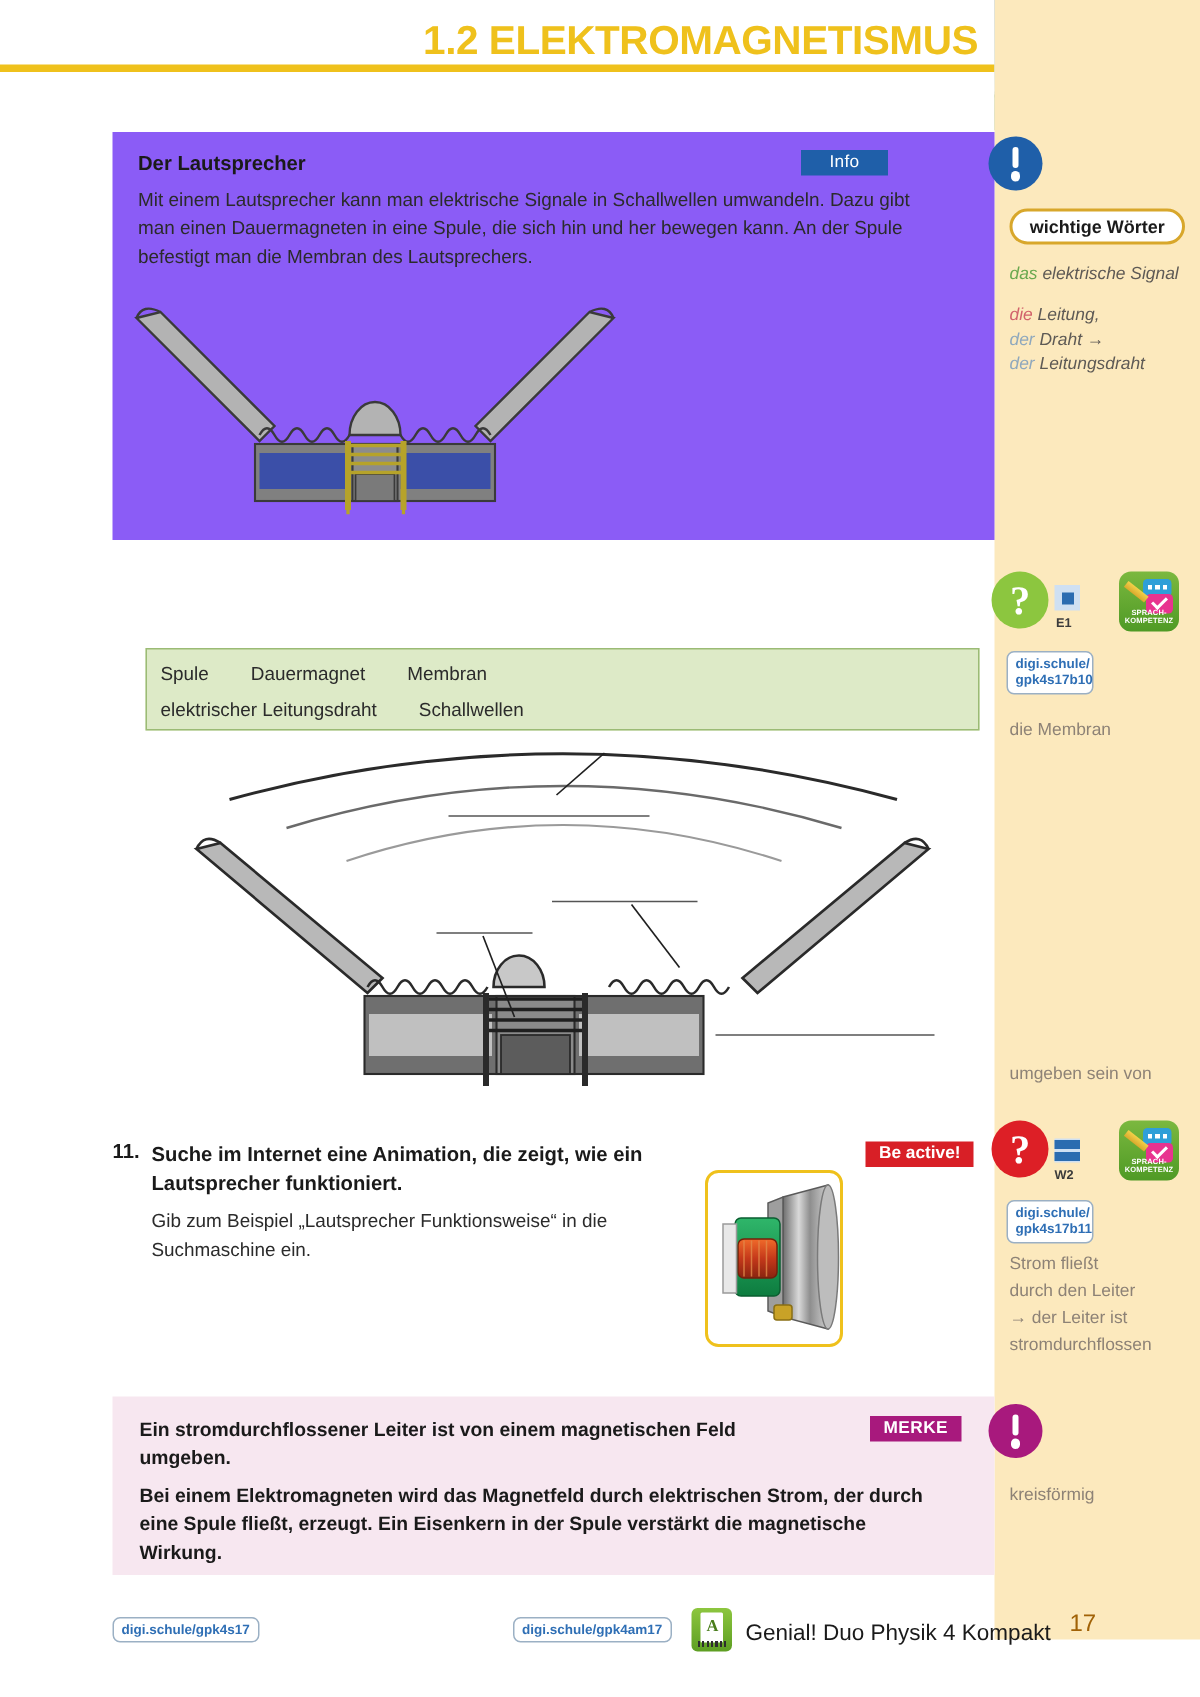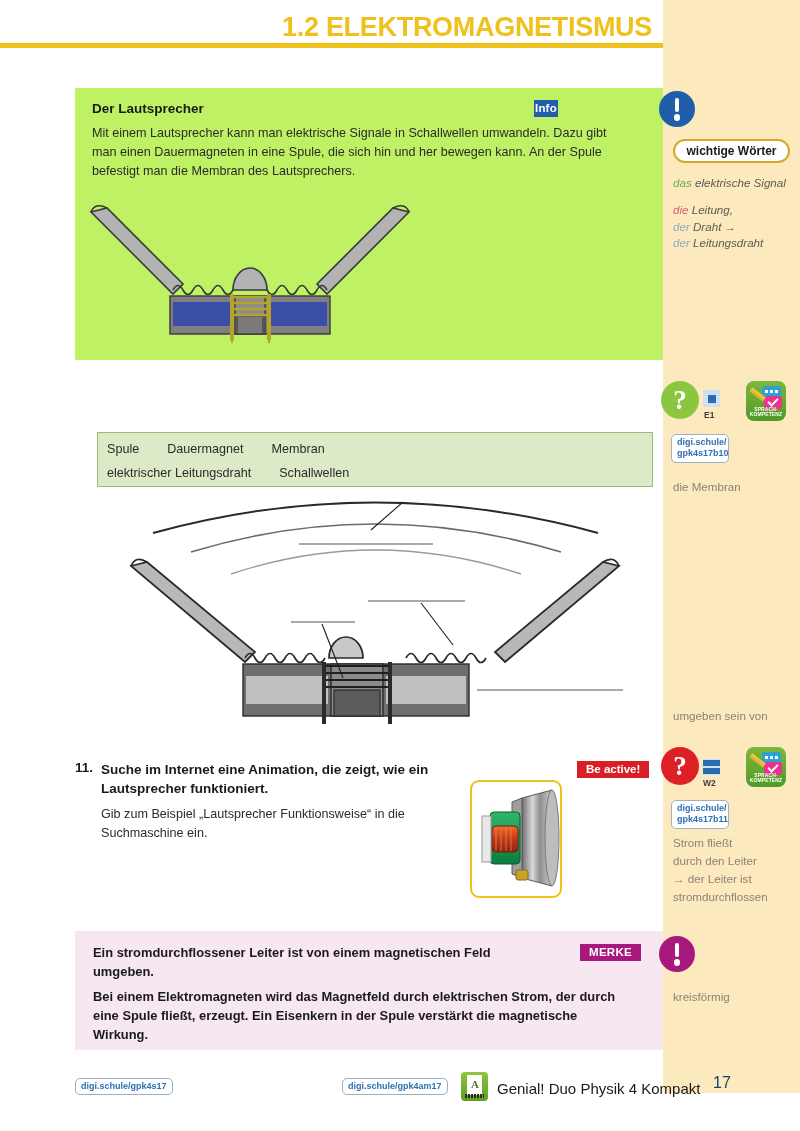--- a/index.html
+++ b/index.html
@@ -55,31 +55,31 @@
   }
   .hdr-title {
     position:absolute; right:148px; top:12px;
     font-size:27px; font-weight:700; letter-spacing:-.3px;
     color:#efc11c; white-space:nowrap;
   }
 
   
   .info-panel {
     position:absolute; left:75px; top:88px; width:588px; height:272px;
-    background:#bef264;
+    background:#8b5cf6;
   }
   .info-title { position:absolute; left:17px; top:13px; font-size:13.5px; font-weight:700; color:#1a1a1a; }
   .info-body {
     position:absolute; left:17px; top:36px; width:538px;
     font-size:12.6px; line-height:1.52; color:#2b2b2b;
   }
   .badge-info {
     position:absolute; left:534px; top:100px;
-    background:#1f5fa9; color:#fff; font-size:11.5px; font-weight:700;
-    padding:2px 1px 3px; letter-spacing:.2px;
+    background:#1f5fa9; color:#fff; font-size:11.5px; font-weight:400;
+    padding:2px 19px 3px; letter-spacing:.2px;
   }
   .excl-circle {
     position:absolute; width:36px; height:36px; border-radius:50%;
   }
   .excl-circle .bar { position:absolute; left:50%; top:7px; width:4.5px; height:14px;
     margin-left:-2.25px; background:#fff; border-radius:2px; }
   .excl-circle .dot { position:absolute; left:50%; top:23px; width:6.5px; height:6.5px;
     margin-left:-3.25px; background:#fff; border-radius:50%; }
   .excl-info { left:659px; top:91px; background:#1f5fa9; }
   .excl-merke { left:659px; top:936px; background:#a8197d; }
@@ -180,21 +180,21 @@
   .ft-tag2 { position:absolute; left:342px; top:1078px; }
   .ft-book-icon {
     position:absolute; left:461px; top:1072px; width:27px; height:29px;
     border-radius:4px; background:linear-gradient(#8dc63f,#5d9e22); overflow:hidden;
   }
   .ft-book-icon .pg { position:absolute; left:6px; top:3px; width:15px; height:20px; background:#fff; border-radius:1px; }
   .ft-book-icon .a { position:absolute; left:10px; top:6px; font-size:11px; font-weight:700; color:#4a7d1c; font-family:"Liberation Serif",serif; }
   .ft-book-icon .bar { position:absolute; left:4px; bottom:3px; width:19px; height:4px;
     background:repeating-linear-gradient(90deg,#2d2d2d 0 1.5px, transparent 1.5px 3px); }
   .ft-title { position:absolute; left:497px; top:1080px; font-size:15px; color:#1a1a1a; }
-  .ft-page { position:absolute; left:713px; top:1074px; font-size:16px; color:#0c4a6e; }
+  .ft-page { position:absolute; left:713px; top:1074px; font-size:16px; color:#a16207; }
 
   svg { display:block; }
 </style>
 </head>
 <body>
 
 <div class="page">
 
   <div class="hdr-rule"></div>
   <div class="hdr-title">1.2 ELEKTROMAGNETISMUS</div>

